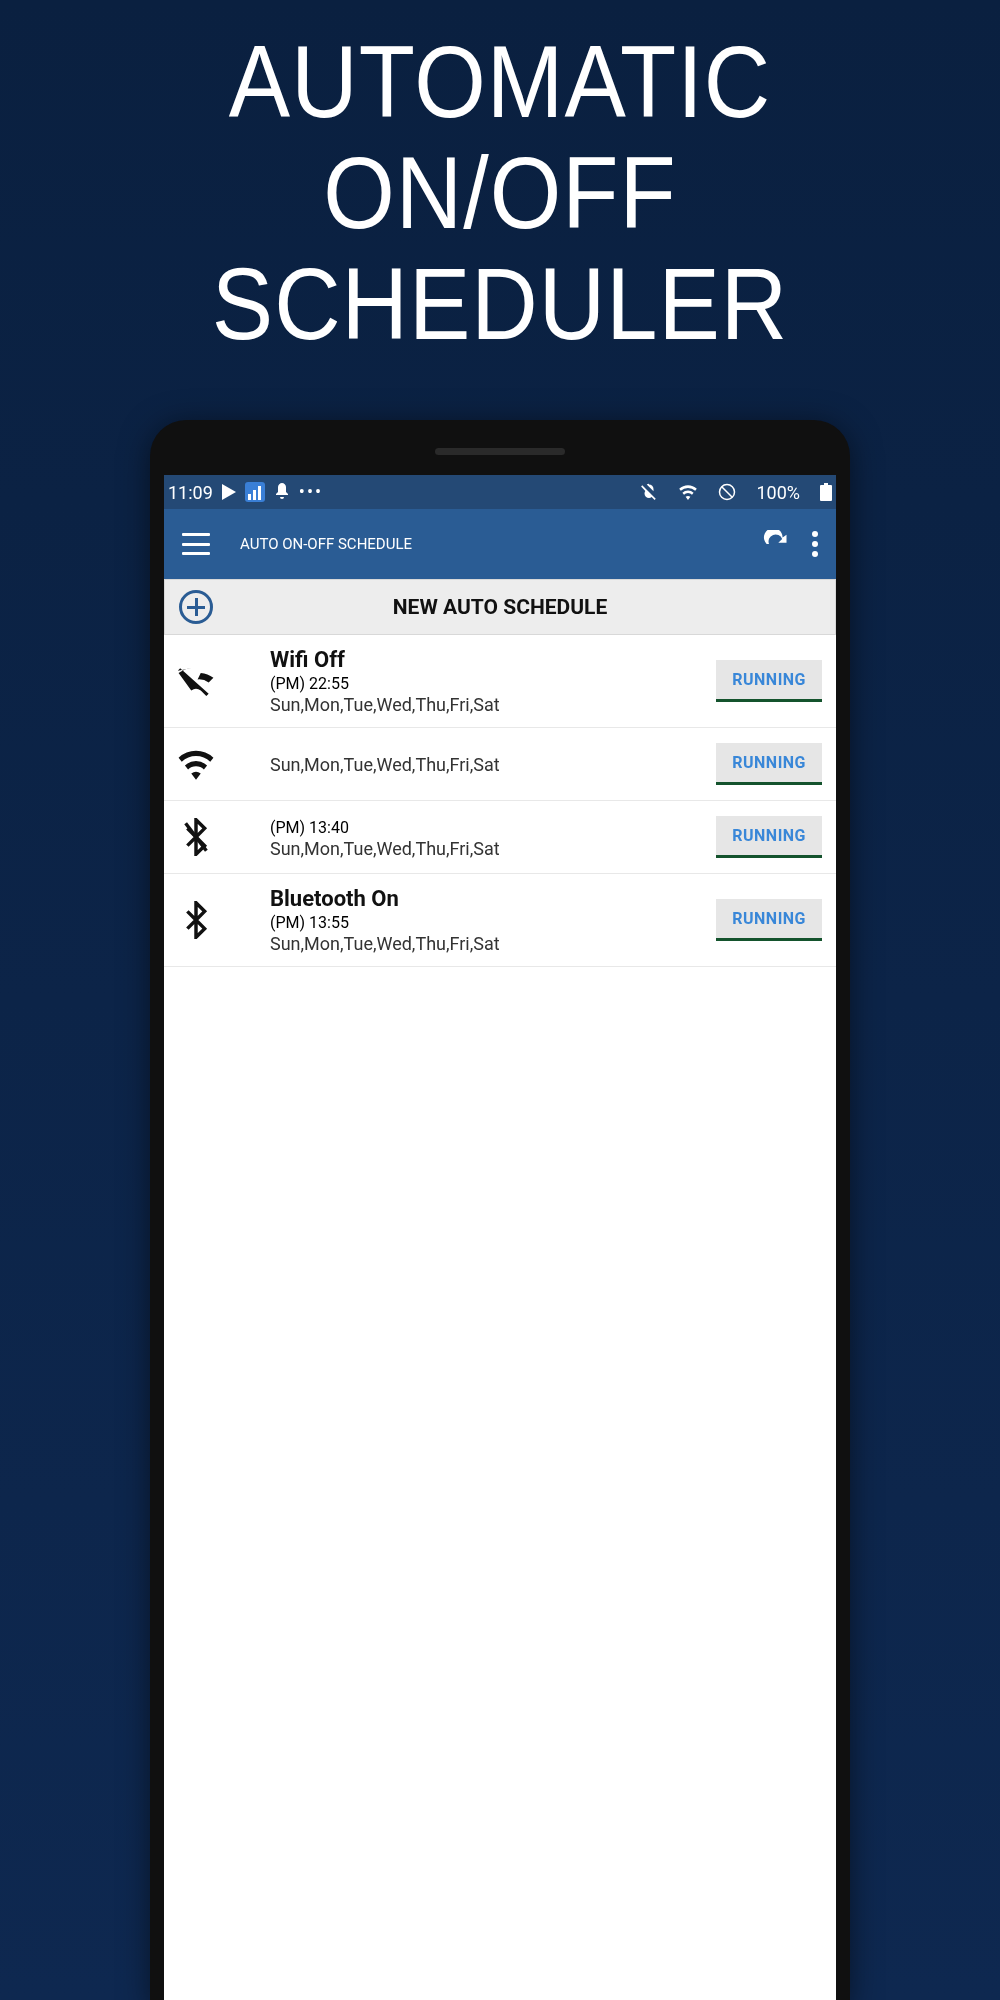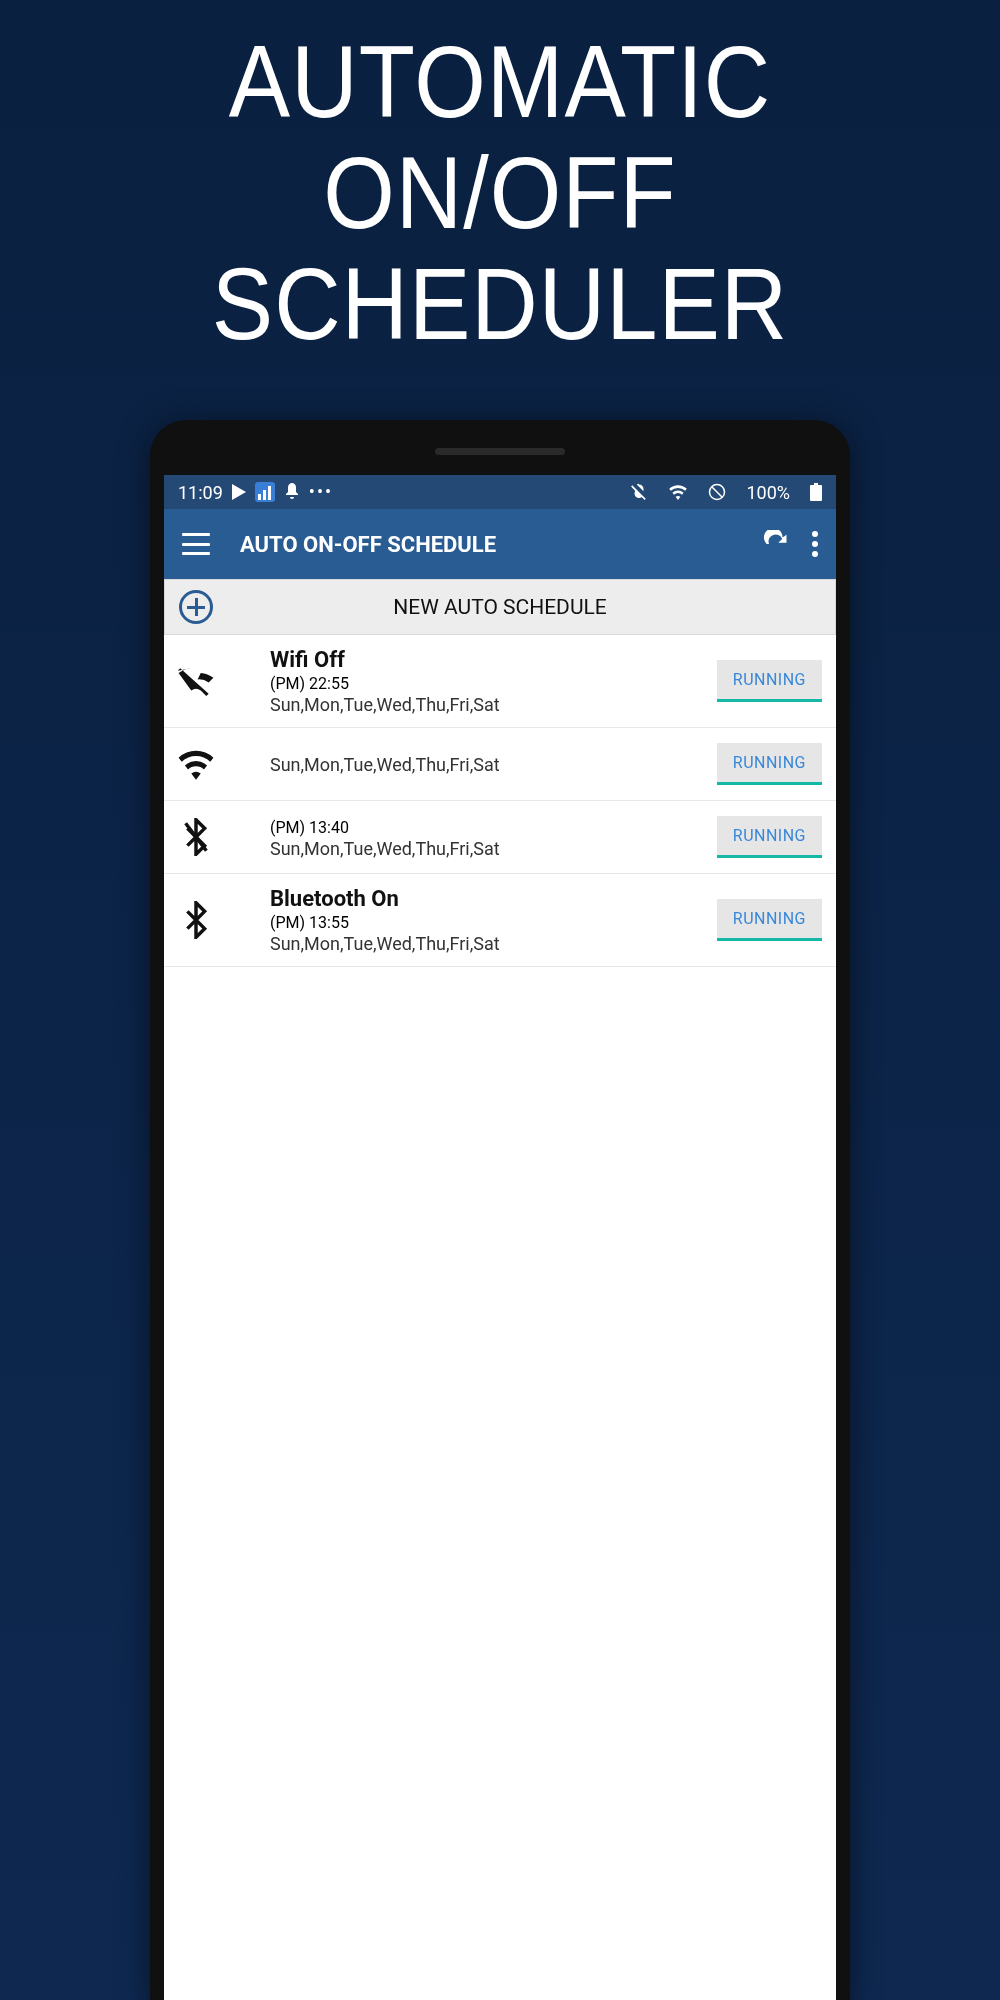--- a/index.html
+++ b/index.html
@@ -48,21 +48,21 @@
   overflow: hidden;
   display: flex;
   flex-direction: column;
 }
 .status-bar {
   background: #244975;
   height: 34px;
   display: flex;
   align-items: center;
   justify-content: space-between;
-  padding: 0 14px;
+  padding: 0 4px;
   color: #ffffff;
   font-size: 18px;
 }
 .status-left { display: flex; align-items: center; gap: 9px; }
 .status-right { display: flex; align-items: center; gap: 20px; }
 .status-time { font-weight: 400; }
 .app-bar {
   background: #2a5c94;
   height: 70px;
   display: flex;
@@ -78,22 +78,22 @@
   justify-content: space-between;
   cursor: pointer;
   margin-right: 30px;
 }
 .hamburger span {
   height: 3px;
   background: #ffffff;
   border-radius: 1px;
 }
 .app-title {
-  font-size: 22px;
-  font-weight: 700;
+  font-size: 15px;
+  font-weight: 400;
   flex: 1;
 }
 .refresh-icon {
   width: 28px;
   height: 28px;
   margin-right: 22px;
   cursor: pointer;
 }
 .more-icon {
   width: 6px;
@@ -129,21 +129,21 @@
   position: absolute;
   background: #2a5c94;
 }
 .add-icon::before { width: 18px; height: 3px; }
 .add-icon::after { width: 3px; height: 18px; }
 .new-schedule-text {
   position: absolute;
   left: 0; right: 0;
   text-align: center;
   font-size: 21px;
-  font-weight: 400;
+  font-weight: 700;
   color: #111;
 }
 .schedule-list { background: #ffffff; flex: 1; }
 .schedule-item {
   display: flex;
   align-items: center;
   padding: 12px 14px 12px 8px;
   border-bottom: 1px solid #e8e8e8;
 }
 .schedule-icon {
@@ -155,24 +155,24 @@
   margin-right: 14px;
   flex-shrink: 0;
 }
 .schedule-info { flex: 1; margin-left: 36px; }
 .schedule-title { font-size: 22px; font-weight: 700; color: #111; }
 .schedule-time { font-size: 16px; color: #000000; margin-top: 2px; }
 .schedule-days { font-size: 18px; color: #333; margin-top: 1px; }
 .running-badge {
   background: #e6e6e6;
   color: #3987d8;
-  font-weight: 400;
+  font-weight: 700;
   font-size: 16px;
   padding: 10px 16px;
-  border-bottom: 3px solid #14b8a6;
+  border-bottom: 3px solid #14532d;
   cursor: pointer;
   letter-spacing: 0.5px;
 }
 .play-triangle {
   width: 0; height: 0;
   border-top: 8px solid transparent;
   border-bottom: 8px solid transparent;
   border-left: 14px solid #fff;
 }
 .chart-badge {

